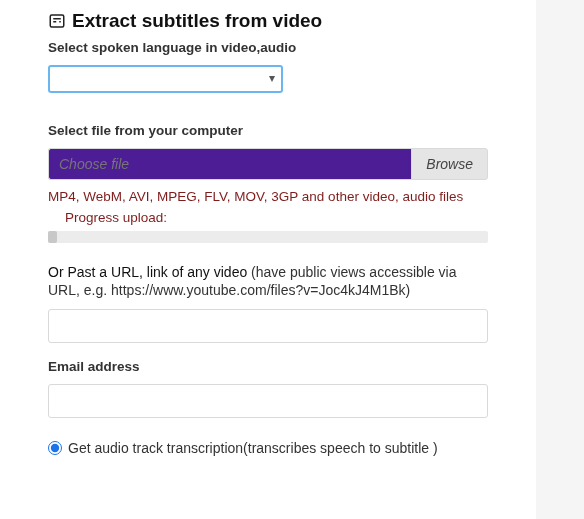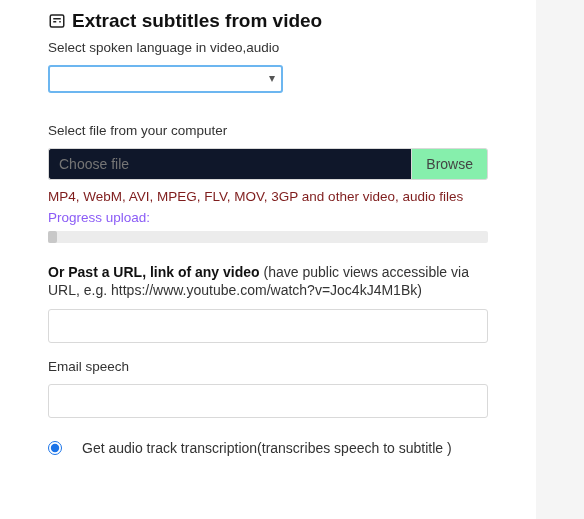--- a/index.html
+++ b/index.html
@@ -32,20 +32,21 @@
     }
     .title-icon {
       width: 18px;
       height: 18px;
       color: #222;
     }
     .label {
       font-size: 13.5px;
       color: #333;
       margin-bottom: 10px;
+      font-weight: bold;
     }
     .select-lang {
       width: 235px;
       height: 28px;
       border: 2px solid #6cb6f0;
       border-radius: 3px;
       background: #fff;
       appearance: none;
       -webkit-appearance: none;
       padding: 0 24px 0 8px;
@@ -77,61 +78,64 @@
       margin-top: 10px;
     }
     .file-input {
       flex: 1;
       border: 1px solid #d9d9d9;
       border-right: none;
       border-radius: 3px 0 0 3px;
       padding: 7px 10px;
       font-size: 14px;
       color: #888;
-      background: #0f172a;
+      background: #4c1d95;
+      font-style: italic;
     }
     .browse-btn {
       border: 1px solid #d9d9d9;
-      background: #86efac;
+      background: #e5e5e5;
       border-radius: 0 3px 3px 0;
       padding: 0 14px;
       font-size: 14px;
       color: #444;
       cursor: pointer;
+      font-style: italic;
     }
     .hint {
       font-size: 13.5px;
       color: #7f1d1d;
       margin-top: 8px;
       line-height: 1.35;
     }
     .progress-label {
       font-size: 13.5px;
-      color: #8b5cf6;
+      color: #7f1d1d;
       margin-top: 4px;
+      margin-left: 17px;
     }
     .progress-bar {
       width: 100%;
       height: 12px;
       background: #ececec;
       border-radius: 2px;
       margin-top: 6px;
       position: relative;
     }
     .progress-fill {
       height: 100%;
       width: 2%;
       background: #c8c8c8;
       border-radius: 2px;
     }
     .url-section {
       margin-top: 20px;
     }
     .url-bold {
-      font-weight: 700;
+      font-weight: 400;
       font-size: 14px;
       color: #111;
     }
     .url-hint {
       font-size: 14px;
       color: #333;
     }
     .text-input {
       width: 100%;
       border: 1px solid #d9d9d9;
@@ -142,21 +146,21 @@
     }
     .email-section {
       margin-top: 16px;
     }
     .radio-group {
       margin-top: 22px;
     }
     .radio-row {
       display: flex;
       align-items: center;
-      gap: 20px;
+      gap: 6px;
       margin-bottom: 6px;
     }
     .radio-row input[type="radio"] {
       width: 14px;
       height: 14px;
       accent-color: #1a73e8;
       cursor: pointer;
     }
     .radio-row label {
       font-size: 14px;
@@ -192,27 +196,27 @@
     </div>
     <div class="hint">MP4, WebM, AVI, MPEG, FLV, MOV, 3GP and other video, audio files</div>
     <div class="progress-label">Progress upload:</div>
     <div class="progress-bar">
       <div class="progress-fill"></div>
     </div>
   </div>
 
   <div class="url-section">
     <div>
-      <span class="url-bold">Or Past a URL, link of any video</span><span class="url-hint"> (have public views accessible via URL, e.g. https://www.youtube.com/watch?v=Joc4kJ4M1Bk)</span>
+      <span class="url-bold">Or Past a URL, link of any video</span><span class="url-hint"> (have public views accessible via URL, e.g. https://www.youtube.com/files?v=Joc4kJ4M1Bk)</span>
     </div>
     <input type="text" class="text-input" value="" style="">
   </div>
 
   <div class="email-section">
-    <div class="label" style="margin-bottom:0">Email speech</div>
+    <div class="label" style="margin-bottom:0">Email address</div>
     <input type="text" class="text-input" value="" style="">
   </div>
 
   <div class="radio-group">
     <div class="radio-row">
       <input type="radio" name="mode" id="r-audio" checked="" style="">
       <label for="r-audio">Get audio track transcription(transcribes speech to subtitle )</label>
     </div>
   </div>
 

